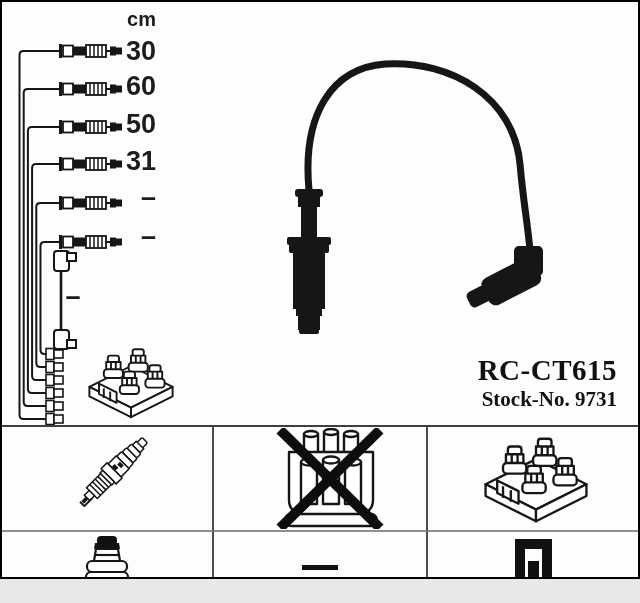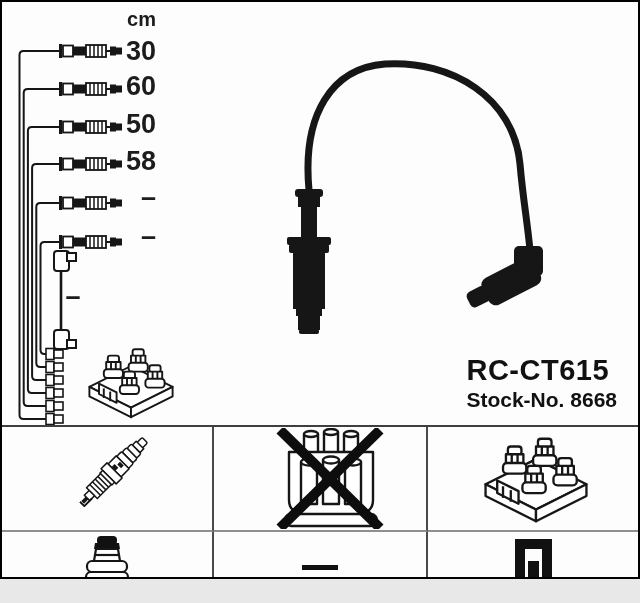--- a/index.html
+++ b/index.html
@@ -9,21 +9,21 @@
     font-family:"Liberation Sans",sans-serif;color:#161616;
   }
   .diagram{position:relative;height:423px;}
   .diagram > svg{position:absolute;left:0;top:0;}
   .len-label{
     position:absolute;left:116px;width:38px;text-align:right;
     font-weight:bold;font-size:27px;line-height:27px;color:#1c1c1c;
   }
   .unit-label{font-size:20px;line-height:22px;}
   .coupler-label{left:56px;width:30px;text-align:center;}
-  .part-block{position:absolute;right:21px;top:352px;color:#111;}
+  .part-block{position:absolute;right:21px;top:352px;text-align:right;color:#111;font-family:Liberation Serif, serif;}
   .part-number{font-size:29px;font-weight:bold;line-height:33px;letter-spacing:.5px;}
   .stock-number{font-size:21px;font-weight:bold;line-height:25px;}
   .legend{
     height:176px;border-top:2px solid #3f3f3f;
     display:grid;grid-template-columns:212px 214px 1fr;grid-template-rows:105px 1fr;
   }
   .cell{
     display:flex;align-items:center;justify-content:center;
     border-right:2px solid #4a4a4a;border-bottom:2px solid #8f8f8f;background:#fdfdfd;
   }
@@ -179,28 +179,28 @@
             <rect x="460" y="258" width="22" height="17" rx="5"></rect>
           </g>
         </g>
       </g>
     </svg>
 
     <span class="len-label unit-label" style="top:6px">cm</span>
     <span class="len-label" style="top:36px">30</span>
     <span class="len-label" style="top:71px">60</span>
     <span class="len-label" style="top:109px">50</span>
-    <span class="len-label" style="top:146px">58</span>
+    <span class="len-label" style="top:146px">31</span>
     <span class="len-label" style="top:182px">–</span>
     <span class="len-label" style="top:221px">–</span>
     <span class="len-label coupler-label" style="top:281px">–</span>
 
     <div class="part-block">
       <div class="part-number">RC-CT615</div>
-      <div class="stock-number">Stock-No. 8668</div>
+      <div class="stock-number">Stock-No. 9731</div>
     </div>
   </div>
 
   <div class="legend">
 
     <div class="cell">
       <svg width="208" height="101" viewBox="0 0 208 101">
         <g transform="translate(104,50) rotate(45)">
           <use href="#sparkplug" x="-18" y="-55" width="36" height="110"></use>
         </g>

